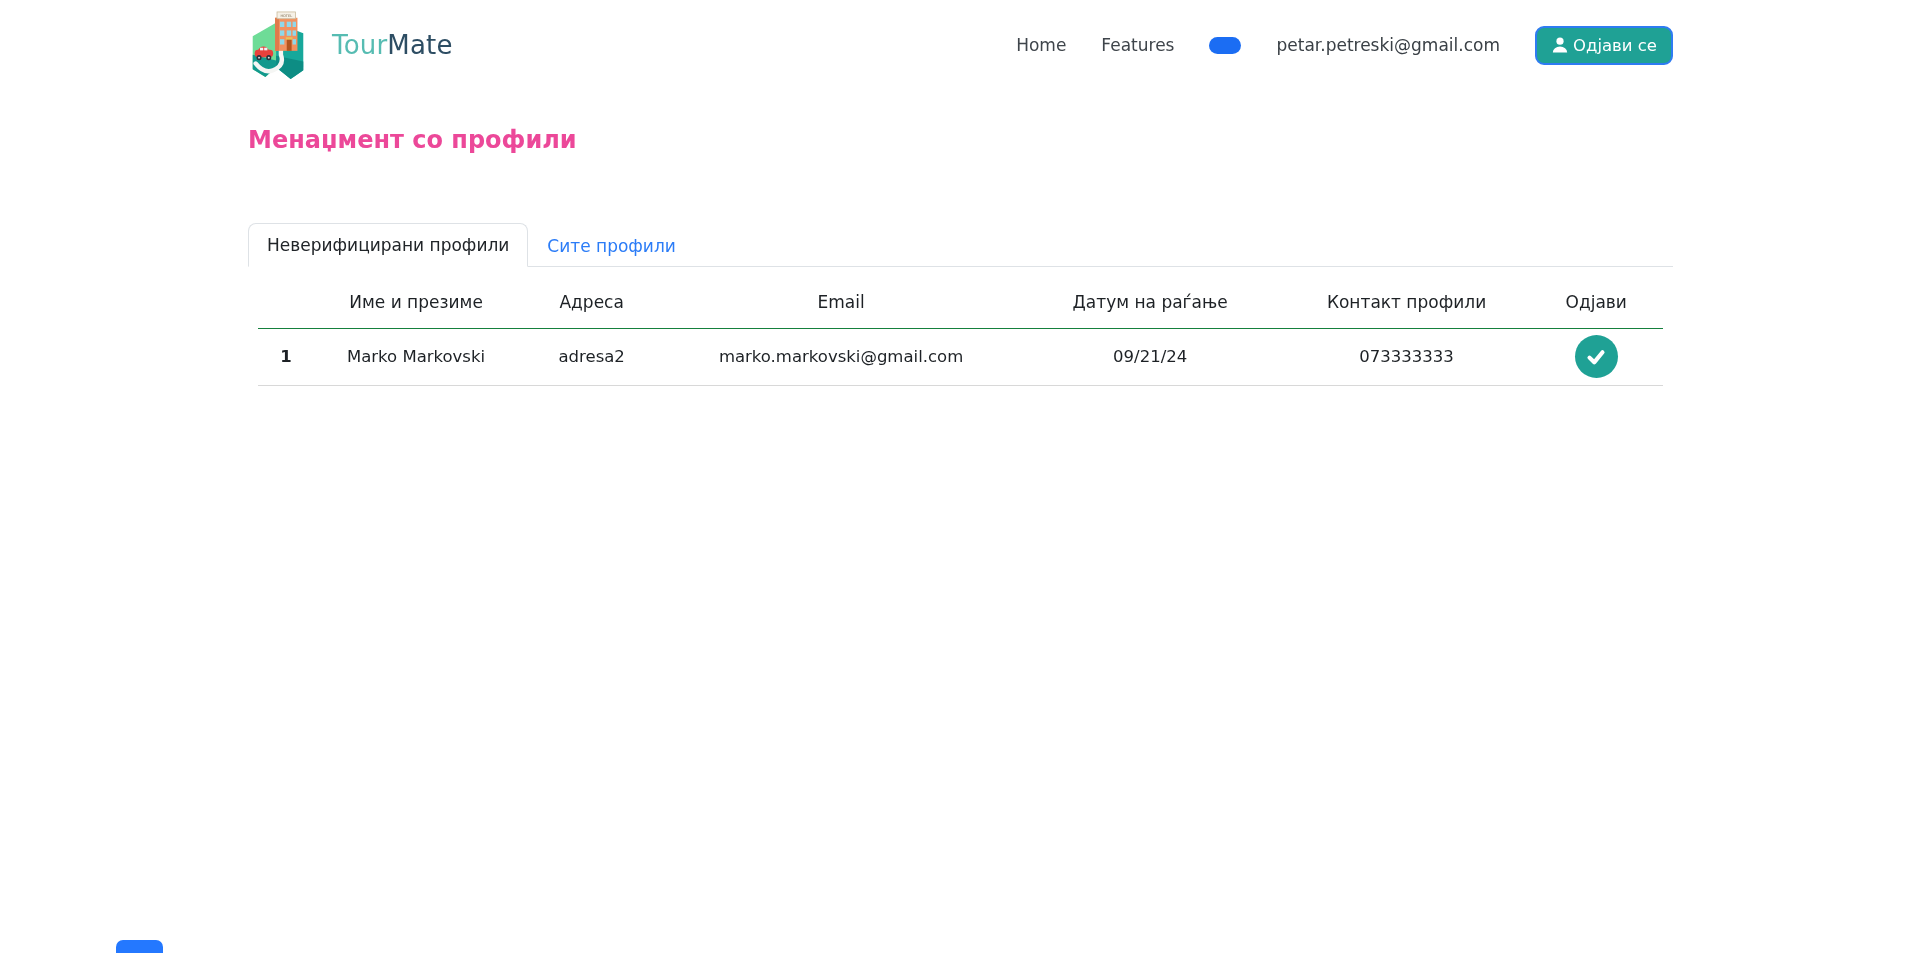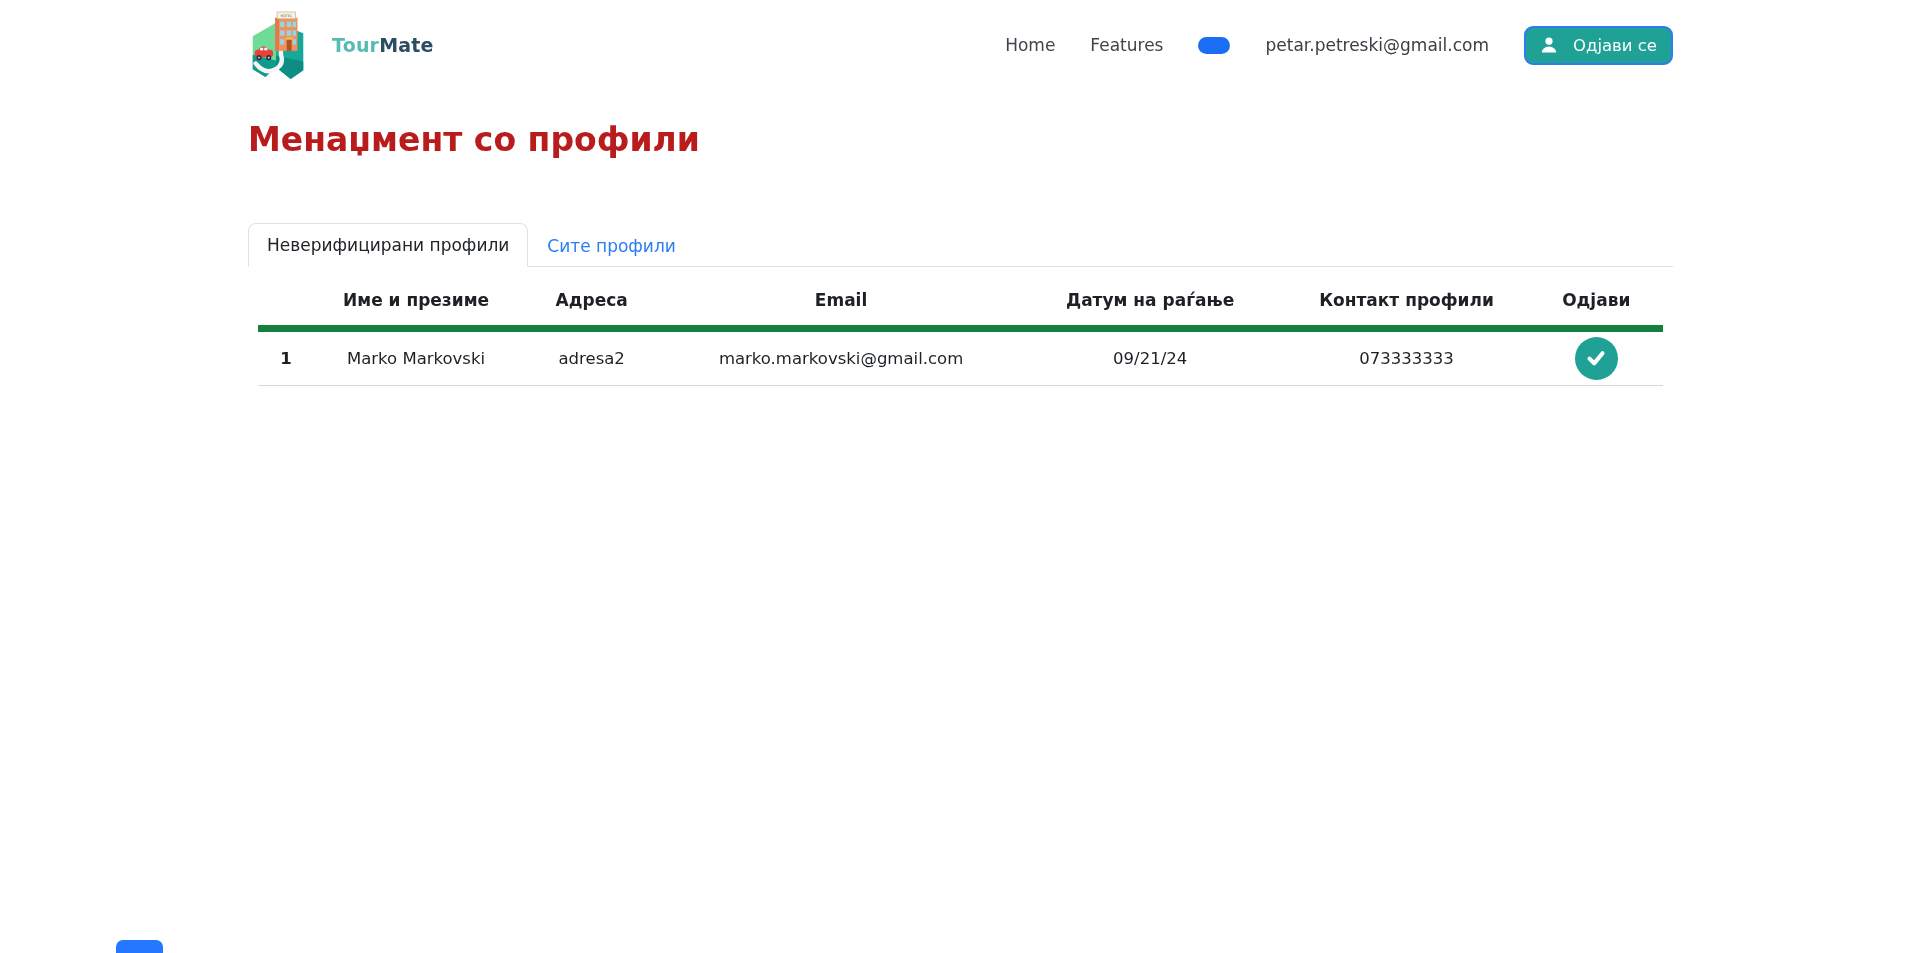--- a/index.html
+++ b/index.html
@@ -24,48 +24,48 @@
   }
 
   
   .header { position: relative; height: 90px; background: #fff; }
   .header-inner {
     position: absolute; left: 248px; right: 246px; top: 0; height: 90px;
     display: flex; align-items: center;
   }
   .brand { display: flex; align-items: center; cursor: pointer; }
   .brand-logo { width: 60px; height: 70px; margin-right: 24px; display: block; }
-  .brand-text { font-size: 19px; font-weight: bold; letter-spacing: 0.2px; }
+  .brand-text { font-size: 26px; font-weight: normal; letter-spacing: 0.2px; }
   .brand-text .t1 { color: #56bcb2; }
   .brand-text .t2 { color: #2d4d63; }
 
   .nav-cluster {
     margin-left: auto; display: flex; align-items: center; gap: 35px;
   }
   .nav-link {
     font-size: 17px; color: #3f454b; text-decoration: none; cursor: pointer; text-align: right;
   }
   .nav-pill {
     width: 32px; height: 17px; border-radius: 9px; background: #1b6df3; cursor: pointer;
   }
   .user-email { font-size: 17px; color: #3a4046; }
   .logout-btn {
-    display: flex; align-items: center; gap: 15px;
+    display: flex; align-items: center; gap: 4px;
     background: #1fa195; color: #ffffff;
     border: 2px solid #2e7bf2; border-radius: 9px;
     padding: 8px 14px; font-size: 16.5px;
     font-family: inherit; cursor: pointer;
   }
   .logout-btn svg { display: block; }
 
   
   .container { position: absolute; left: 248px; width: 1425px; top: 90px; }
   .page-title {
     margin: 33px 0 0 0;
-    font-size: 33px; line-height: 34px; font-weight: bold; color: #b91c1c;
+    font-size: 24px; line-height: 34px; font-weight: bold; color: #ec4899;
   }
 
   .tabs {
     margin-top: 66px;
     display: flex; align-items: flex-end;
     border-bottom: 1px solid #dee2e6;
   }
   .tab {
     font-size: 17px; padding: 11px 18px; cursor: pointer;
     color: #2b7cf7; background: transparent;
@@ -79,22 +79,22 @@
     border-bottom: 1px solid #fff;
   }
 
   .table-wrap { padding: 9px 10px 0 10px; }
   table.profiles { width: 100%; border-collapse: collapse; }
   .profiles th, .profiles td {
     text-align: center; vertical-align: middle;
     font-size: 16.5px; color: #1d2125;
   }
   .profiles thead th {
-    font-weight: bold; font-size: 17px;
-    height: 52px; border-bottom: 7px solid #15803d;
+    font-weight: normal; font-size: 17px;
+    height: 52px; border-bottom: 1px solid #15803d;
   }
   .profiles tbody tr { border-bottom: 1px solid #d8d8d8; }
   .profiles tbody th, .profiles tbody td { height: 57px; font-weight: normal; }
   .profiles tbody th { font-weight: bold; }
 
   .col-num { width: 4%; }
   .col-name { width: 14.5%; }
   .col-addr { width: 10.5%; }
   .col-email { width: 25%; }
   .col-dob { width: 19%; }

